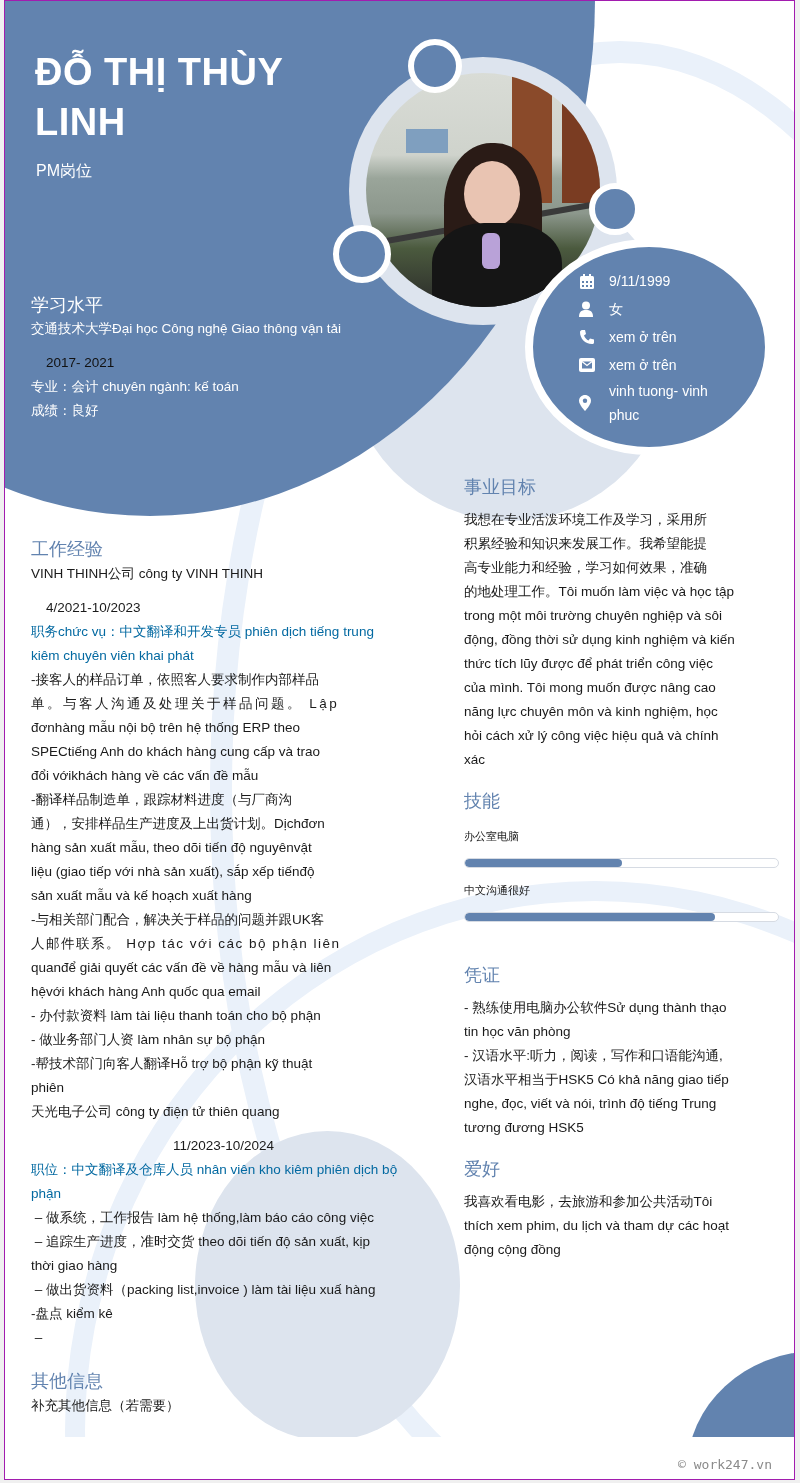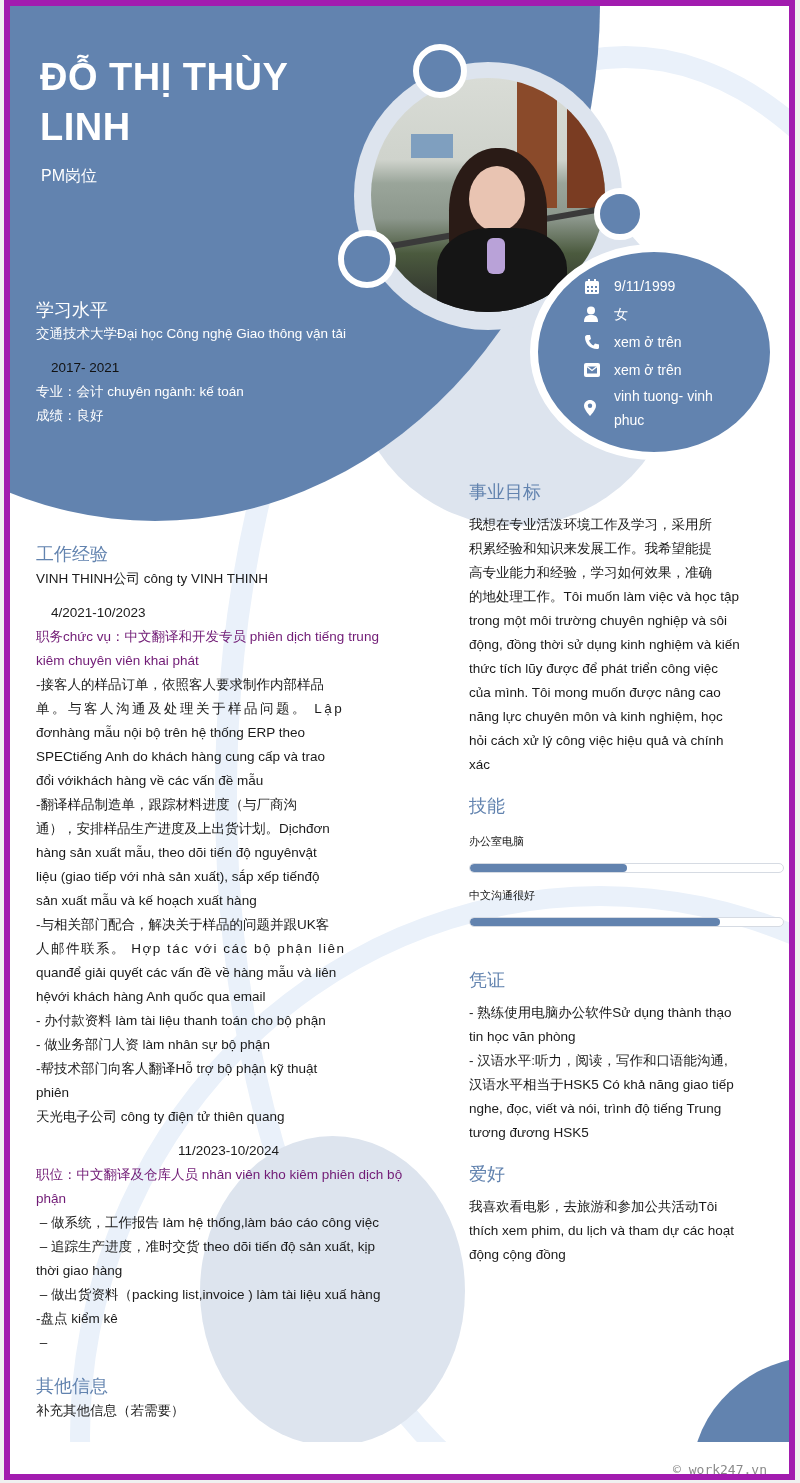--- a/index.html
+++ b/index.html
@@ -1,20 +1,20 @@
 <!DOCTYPE html>
 <html><head>
 <meta charset="utf-8">
 <style>
   * { box-sizing: border-box; margin: 0; padding: 0; }
   html, body { width: 800px; height: 1483px; background: #f0f0f0; overflow: hidden; }
   body { font-family: "Liberation Sans", "DejaVu Sans", sans-serif; color: #1a1a1a; }
   .page {
     position: absolute; left: 4px; top: 0; width: 791px; height: 1480px;
-    background: #ffffff; border: 6px solid #a21caf; overflow: hidden;
+    background: #ffffff; border: 1px solid #a21caf; overflow: hidden;
   }
   .deco { position: absolute; border-radius: 50%; }
   
   .blob-top {
     left: -300px; top: -520px; width: 890px; height: 1035px;
     background: #6283af; border-radius: 50%;
   }
   .ring-big {
     left: 205px; top: 40px; width: 820px; height: 1500px;
     border: 22px solid #eaf1fa; background: transparent;
@@ -81,21 +81,21 @@
   }
   .info-list { position: absolute; left: 574px; top: 266px; color: #fff; font-size: 14px; }
   .info-row { display: flex; align-items: center; height: 28px; line-height: 24px; }
   .info-row .ico { width: 30px; display: flex; align-items: center; height: 24px; }
   .info-row .val { width: 120px; }
   .info-row.addr { height: 48px; }
 
   
   .sec-title { color: #6283af; font-size: 18px; line-height: 26px; }
   .txt { font-size: 13.5px; line-height: 24px; }
-  .gray { color: #701a75; }
+  .gray { color: #0369a1; }
 
   .left { position: absolute; left: 26px; top: 535px; width: 370px; }
   .right { position: absolute; left: 459px; top: 473px; width: 320px; }
   .indent { padding-left: 15px; }
 
   .skill-label { font-size: 11px; margin-top: 10px; line-height: 24px; }
   .bar {
     margin-top: 10px; height: 10px; width: 315px; border: 1px solid #d6dbe3;
     border-radius: 6px; background: #fff; overflow: hidden;
   }

